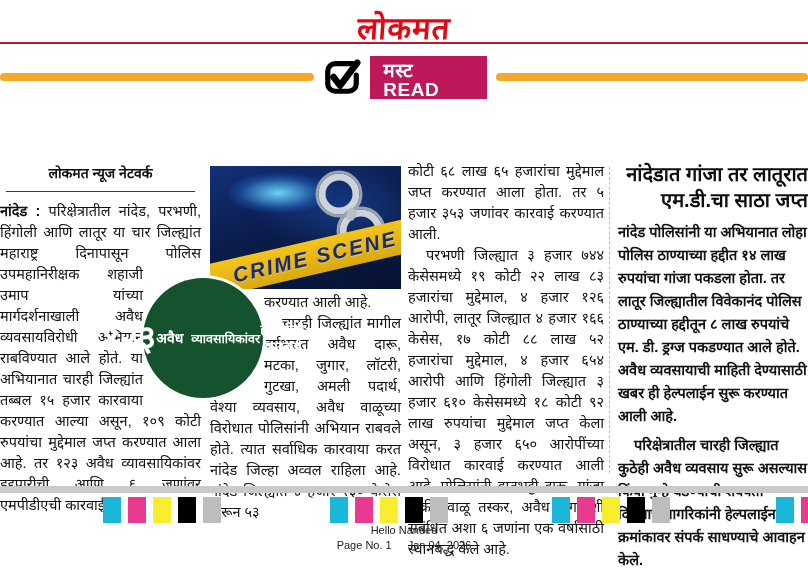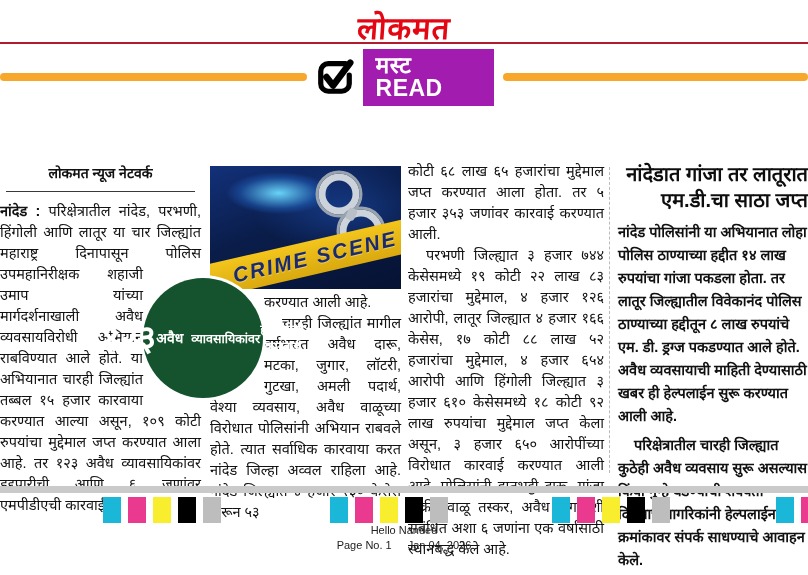--- a/index.html
+++ b/index.html
@@ -19,22 +19,22 @@
   .red-rule { position:absolute; top:42px; left:0; width:100%; height:2px; background:#b01c2e; }
 
   
   .strip { position:absolute; top:57px; left:0; width:100%; height:40px;
            display:flex; align-items:center; justify-content:center; gap:9px; }
   .obar { height:8px; border-radius:4px; background:#f7a82b; }
   .obar.left  { width:318px; }
   .obar.right { width:316px; }
   .check-icon { width:38px; height:40px; flex:0 0 auto; }
   .mast-badge {
-    background:#a21caf; color:#fff; font-weight:800; font-size:23px;
-    padding:5px 13px 6px; line-height:1; letter-spacing:.5px;
+    background:#be185d; color:#fff; font-weight:800; font-size:19px;
+    padding:5px 13px 0; line-height:1; letter-spacing:.5px;
   }
 
   
   .headline {
     position:absolute; top:94px; left:0; width:100%; text-align:center;
     font-size:42px; font-weight:800; color:#0d0d0d; white-space:nowrap;
     line-height:1.2; letter-spacing:-.5px;
   }
 
   

